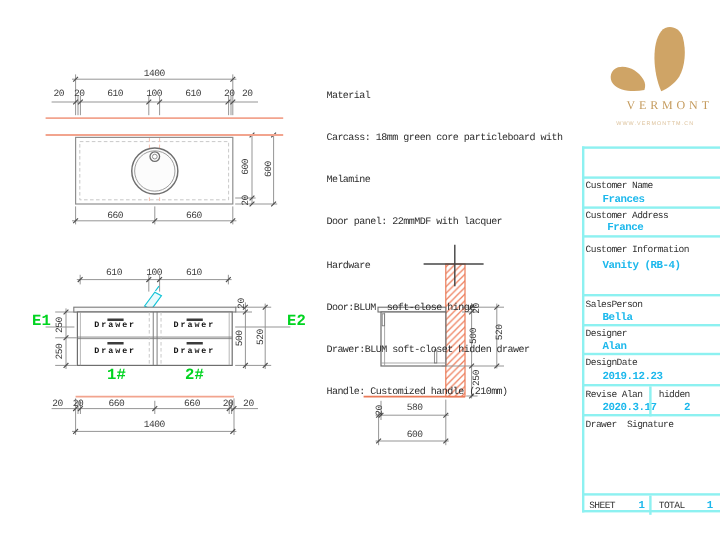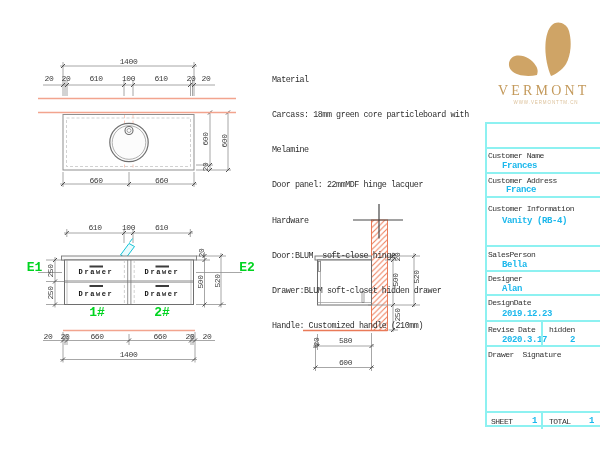--- a/index.html
+++ b/index.html
@@ -11,22 +11,22 @@
        letter-spacing:-0.4px;color:#3d3d3d;white-space:pre;background:transparent;}
   .rot{transform:translate(-50%,-50%) rotate(-90deg);}
   .grn{color:#00d420;font-weight:700;font-size:13px;letter-spacing:0;}
   .drw{position:absolute;transform:translate(-50%,-50%);font:700 7px/1 "Liberation Mono",monospace;
        letter-spacing:1.6px;color:#161616;white-space:nowrap;}
   
   #material{position:absolute;left:272px;top:51px;font:8.4px/11.75px "Liberation Mono",monospace;
             letter-spacing:-0.45px;color:#2e2e2e;white-space:pre;}
   
   #logo{position:absolute;left:498px;top:12px;width:96px;height:95px;}
-  #logo .brand{position:absolute;top:71px;left:0;width:100%;text-align:left;
-               font-family:"Liberation Serif",serif;font-size:14px;letter-spacing:3.2px;
+  #logo .brand{position:absolute;top:71px;left:0;width:100%;text-align:right;
+               font-family:"Liberation Serif",serif;font-size:10px;letter-spacing:3.2px;
                color:#c49a5c;white-space:nowrap;}
   #logo .tagline{position:absolute;top:88px;left:0;width:100%;text-align:center;
                font-family:"Liberation Sans",sans-serif;font-size:4.5px;letter-spacing:0.9px;
                color:#dcc19a;white-space:nowrap;}
   
   #infotable{position:absolute;left:485px;top:122px;width:115px;height:305px;}
   #infotable .vline{position:absolute;left:0;top:0;width:2px;height:305px;background:#8df1f1;}
   #infotable .row{position:absolute;left:0;right:0;border-top:2px solid #8df1f1;}
   #infotable .bottomline{position:absolute;left:0;right:0;top:303px;height:2px;background:#8df1f1;}
   .lbl{position:absolute;font:8px/1 "Liberation Mono",monospace;letter-spacing:-0.5px;
@@ -127,21 +127,21 @@
     <g transform="translate(498,12)">
       <path d="M53,64 C46,48 45,24 53,14 C58,8 68,10 71,19 C74,30 73,43 68,52 C64,58 58,62 53,64 Z" fill="#cfa466"></path>
       <path d="M39,63 C30,65 18,64 13,58 C9,53 11,46 17,44 C25,42 34,47 38,54 C40,57 40,60 39,63 Z" fill="#cfa466"></path>
     </g>
   </svg>
 
   <div id="material">
     <div>Material</div>
     <div>Carcass: 18mm green core particleboard with</div>
     <div>Melamine</div>
-    <div>Door panel: 22mmMDF hinge lacquer</div>
+    <div>Door panel: 22mmMDF with lacquer</div>
     <div>Hardware</div>
     <div>Door:BLUM  soft-close hinge</div>
     <div>Drawer:BLUM soft-closet hidden drawer</div>
     <div>Handle: Customized handle (210mm)</div>
   </div>
 
   <div id="logo">
     <div class="brand">VERMONT</div>
     <div class="tagline">WWW.VERMONTTM.CN</div>
   </div>
@@ -223,21 +223,21 @@
       <span class="val" style="top:13px;left:4px">Alan</span>
     </div>
 
     <div class="row" style="top:172px;height:26px">
       <span class="lbl" style="top:3px;left:3px">DesignDate</span>
       <span class="val" style="top:14px;left:4px">2019.12.23</span>
     </div>
 
     <div class="row" style="top:198px;height:25px">
       <div class="cellL">
-        <span class="lbl" style="top:4px;left:3px">Revise Date</span>
+        <span class="lbl" style="top:4px;left:3px">Revise Alan</span>
         <span class="val" style="top:14px;left:4px">2020.3.17</span>
       </div>
       <div class="cellR">
         <span class="lbl" style="top:4px;left:6px">hidden</span>
         <span class="val" style="top:14px;left:14px">2</span>
       </div>
     </div>
 
     <div class="row" style="top:223px;height:66px">
       <span class="lbl" style="top:4px;left:3px">Drawer  Signature</span>

